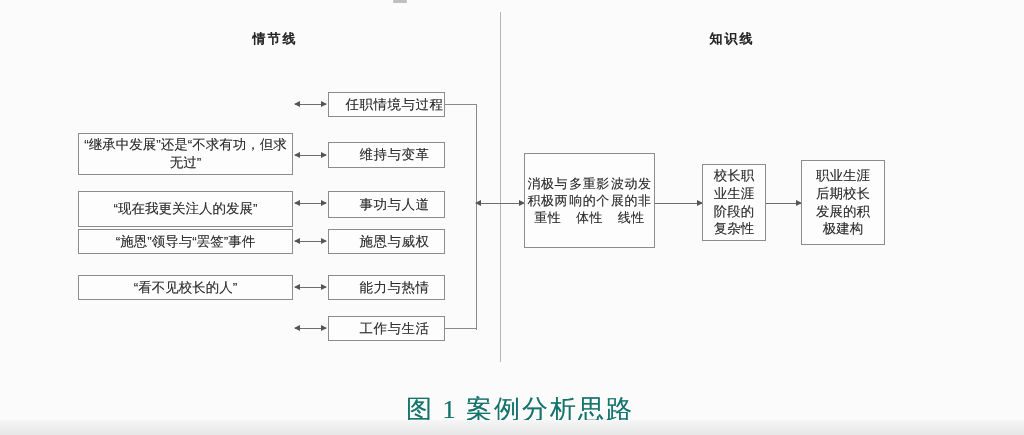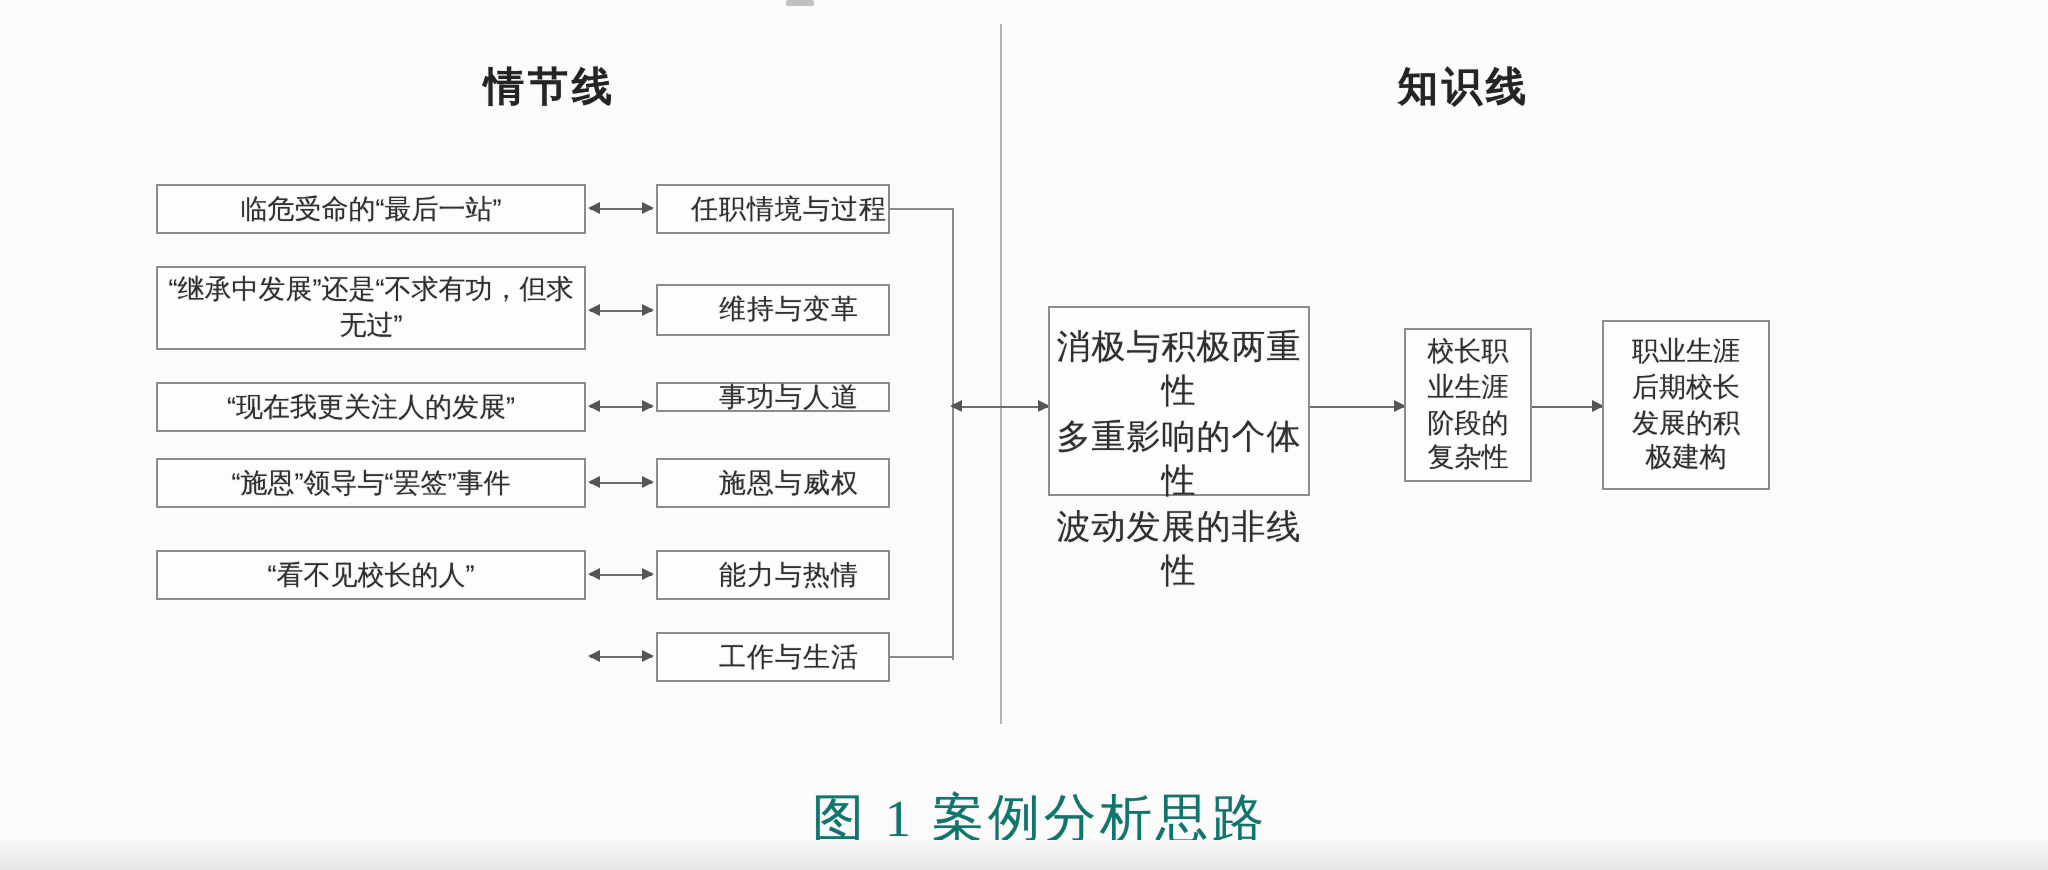--- a/index.html
+++ b/index.html
@@ -7,21 +7,21 @@
     width:1024px;height:435px;overflow:hidden;
     background:#fbfbfb;
     font-family:"Liberation Sans","DejaVu Sans",sans-serif;
     color:#2f2f2f;
   }
   .stage{position:relative;width:1024px;height:435px;}
 
   
   .hdr{
     position:absolute;top:30px;width:80px;text-align:center;
-    font-size:20px;font-weight:bold;color:#242424;
+    font-size:13px;font-weight:bold;color:#242424;
     letter-spacing:2px;
     text-shadow:0 0 .5px rgba(30,30,30,.4);
   }
   .hdr-left{left:235px;}
   .hdr-right{left:692px;}
 
   
   .vdivider{position:absolute;left:500px;top:12px;width:1px;height:350px;background:#b5b5b5;}
 
   
@@ -32,29 +32,29 @@
     text-align:center;font-size:13.5px;color:#2f2f2f;
     line-height:1.3;font-weight:500;
     text-shadow:0 0 .6px rgba(40,40,40,.45);
     padding-left:16px;
   }
   .lbox{left:78px;width:215px;padding:1px 4px;}
   .sbox{left:328px;width:117px;letter-spacing:.5px;}
 
   .lb1{top:92px;height:25px;}  .sb1{top:92px;height:25px;}
   .lb2{top:133px;height:42px;} .sb2{top:142px;height:26px;}
-  .lb3{top:191px;height:25px;} .sb3{top:191px;height:15px;}
+  .lb3{top:191px;height:36px;} .sb3{top:191px;height:27px;}
   .lb4{top:229px;height:25px;} .sb4{top:229px;height:25px;}
   .lb5{top:275px;height:25px;} .sb5{top:275px;height:25px;}
   .lb6{top:316px;height:25px;} .sb6{top:316px;height:25px;}
 
   .midbox{
     left:524px;top:153px;width:131px;height:95px;
-    flex-direction:column;justify-content:space-between;
-    padding:9px 2px;font-size:17px;letter-spacing:.5px;
+    flex-direction:row;justify-content:space-between;
+    padding:9px 2px;font-size:13px;letter-spacing:.5px;
   }
   .abox{left:702px;top:164px;width:64px;height:77px;flex-direction:column;justify-content:center;padding:2px 0;}
   .bbox{left:801px;top:160px;width:84px;height:85px;flex-direction:column;justify-content:center;padding:2px 0;}
   .abox div,.bbox div,.midbox div{line-height:1.32;}
 
   
   .harrow{position:absolute;height:0;border-top:1.4px solid #6d6d6d;}
   .harrow.bi::before{
     content:"";position:absolute;left:-1px;top:-4px;width:0;height:0;
     border-top:3.2px solid transparent;border-bottom:3.2px solid transparent;
@@ -97,21 +97,20 @@
 
 <div class="stage">
 
   <div class="top-artifact"></div>
 
   <div class="hdr hdr-left">情节线</div>
   <div class="hdr hdr-right">知识线</div>
 
   <div class="vdivider"></div>
 
-  <div class="box lbox lb1">临危受命的“最后一站”</div>
   <div class="harrow bi pair ar1"></div>
   <div class="box sbox sb1">任职情境与过程</div>
 
   <div class="box lbox lb2">“继承中发展”还是“不求有功，但求无过”</div>
   <div class="harrow bi pair ar2"></div>
   <div class="box sbox sb2">维持与变革</div>
 
   <div class="box lbox lb3">“现在我更关注人的发展”</div>
   <div class="harrow bi pair ar3"></div>
   <div class="box sbox sb3">事功与人道</div>

